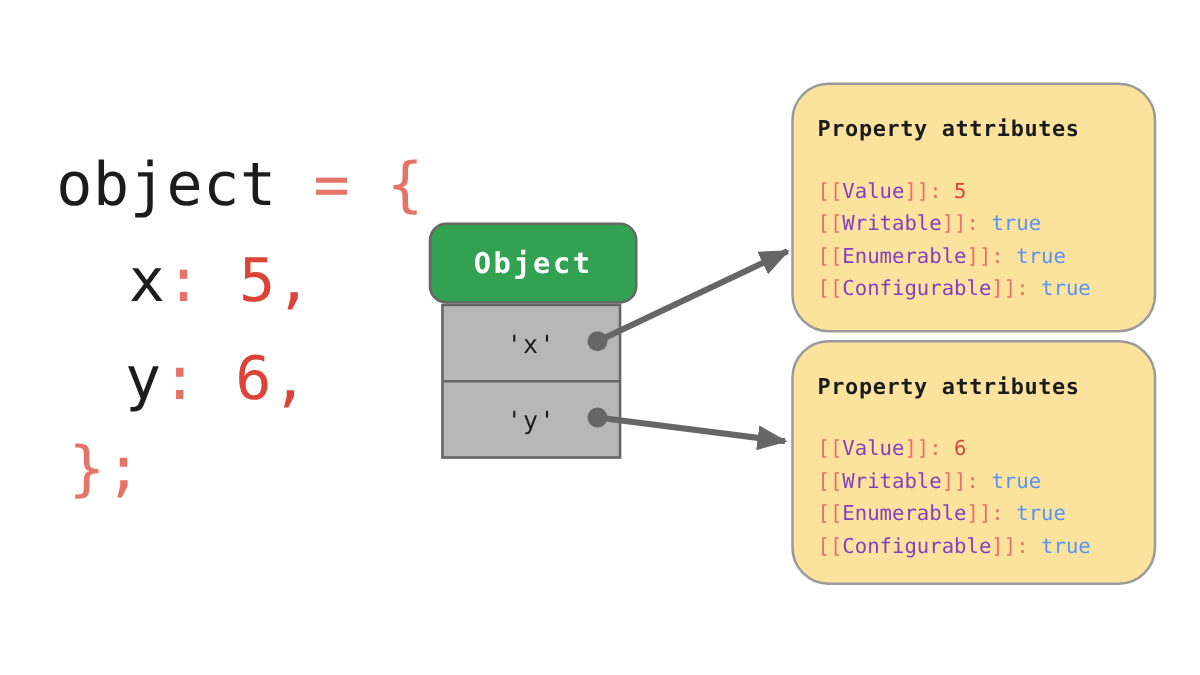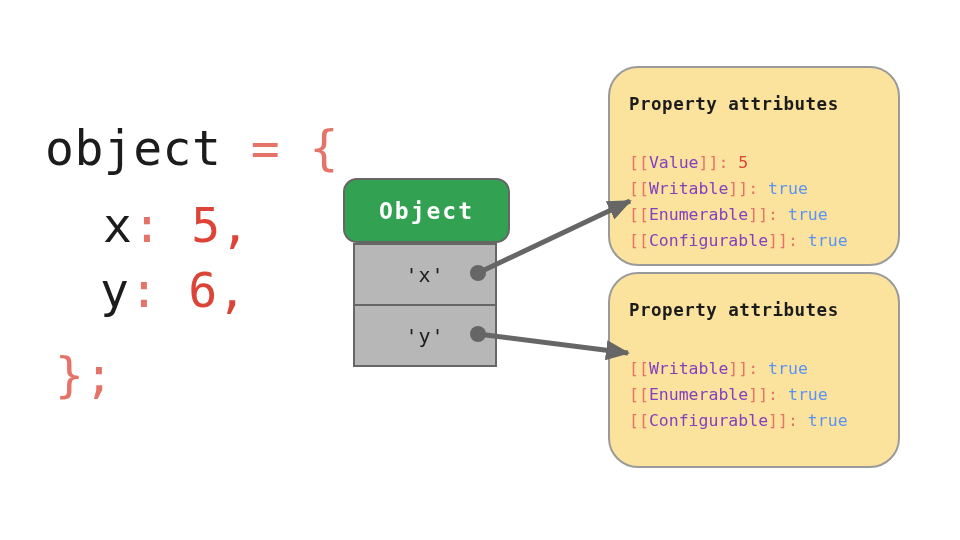--- a/index.html
+++ b/index.html
@@ -4,48 +4,48 @@
 <style>
   html,body{margin:0;padding:0;background:#ffffff;}
   .stage{
     position:relative;width:960px;height:540px;background:#ffffff;overflow:hidden;
     font-family:"DejaVu Sans Mono","Liberation Mono",monospace;
   }
   
   .code-line{position:absolute;font-size:48px;line-height:48px;white-space:pre;letter-spacing:0.5px;}
   #cl1{left:45px;top:124px;}
   #cl2{left:103px;top:201px;}
-  #cl3{left:100px;top:266px;}
+  #cl3{left:100px;top:279px;}
   #cl4{left:55px;top:351px;}
 
   
   .obj-header{
     position:absolute;left:343px;top:178px;width:167px;height:65px;box-sizing:border-box;
     border:2px solid var(--gray-border,#666);border-radius:14px;background:var(--green,#34a353);
     display:flex;align-items:center;justify-content:center;z-index:3;
   }
   .obj-header span{color:#fff;font-weight:bold;font-size:23px;letter-spacing:2px;}
   .obj-table{
     position:absolute;left:353px;top:243px;width:144px;box-sizing:border-box;
     border:2px solid var(--gray-border,#666);background:var(--gray-fill,#b7b7b7);z-index:2;
   }
   .obj-row{height:59px;display:flex;align-items:center;justify-content:center;
     font-size:20px;color:#1c1c1c;letter-spacing:1px;}
   .obj-row:first-child{border-bottom:2px solid var(--gray-border,#666);}
 
   
   .attr-box{
-    position:absolute;left:608px;width:292px;box-sizing:border-box;
+    position:absolute;left:633px;width:292px;box-sizing:border-box;
     background:var(--yellow-fill,#fbe39d);border:2px solid var(--yellow-border,#9a9a9a);
     border-radius:30px;padding:26px 16px 0 19px;z-index:1;
   }
   #attr-box-1{top:66px;height:200px;}
   #attr-box-2{top:272px;height:196px;}
   .attr-title{font-weight:bold;font-size:17.5px;line-height:20px;color:#1c1c1c;letter-spacing:0.5px;}
-  .attr-lines{margin-top:36px;}
+  .attr-lines{margin-top:26px;}
   .attr-lines .tline{font-size:16.5px;line-height:26px;white-space:pre;}
 
   
   .arrows{position:absolute;left:0;top:0;z-index:4;pointer-events:none;}
 
   .tok{white-space:pre;}
 </style>
 </head>
 <body>
 
@@ -75,20 +75,21 @@
     <div class="attr-lines">
         <div class="tline"><span class="tok" style="color: rgb(229, 115, 104);">[[</span><span class="tok" style="color: rgb(133, 64, 191);">Value</span><span class="tok" style="color: rgb(229, 115, 104);">]]</span><span class="tok" style="color: rgb(229, 115, 104);">: </span><span class="tok" style="color: rgb(220, 68, 55);">5</span></div>
         <div class="tline"><span class="tok" style="color: rgb(229, 115, 104);">[[</span><span class="tok" style="color: rgb(133, 64, 191);">Writable</span><span class="tok" style="color: rgb(229, 115, 104);">]]</span><span class="tok" style="color: rgb(229, 115, 104);">: </span><span class="tok" style="color: rgb(91, 147, 242);">true</span></div>
         <div class="tline"><span class="tok" style="color: rgb(229, 115, 104);">[[</span><span class="tok" style="color: rgb(133, 64, 191);">Enumerable</span><span class="tok" style="color: rgb(229, 115, 104);">]]</span><span class="tok" style="color: rgb(229, 115, 104);">: </span><span class="tok" style="color: rgb(91, 147, 242);">true</span></div>
         <div class="tline"><span class="tok" style="color: rgb(229, 115, 104);">[[</span><span class="tok" style="color: rgb(133, 64, 191);">Configurable</span><span class="tok" style="color: rgb(229, 115, 104);">]]</span><span class="tok" style="color: rgb(229, 115, 104);">: </span><span class="tok" style="color: rgb(91, 147, 242);">true</span></div>
       </div>
   </div>
   <div class="attr-box" id="attr-box-2">
     <div class="attr-title">Property attributes</div>
     <div class="attr-lines">
+        <div class="tline"><span class="tok" style="color: rgb(229, 115, 104);">[[</span><span class="tok" style="color: rgb(133, 64, 191);">Value</span><span class="tok" style="color: rgb(229, 115, 104);">]]</span><span class="tok" style="color: rgb(229, 115, 104);">: </span><span class="tok" style="color: rgb(220, 68, 55);">6</span></div>
         <div class="tline"><span class="tok" style="color: rgb(229, 115, 104);">[[</span><span class="tok" style="color: rgb(133, 64, 191);">Writable</span><span class="tok" style="color: rgb(229, 115, 104);">]]</span><span class="tok" style="color: rgb(229, 115, 104);">: </span><span class="tok" style="color: rgb(91, 147, 242);">true</span></div>
         <div class="tline"><span class="tok" style="color: rgb(229, 115, 104);">[[</span><span class="tok" style="color: rgb(133, 64, 191);">Enumerable</span><span class="tok" style="color: rgb(229, 115, 104);">]]</span><span class="tok" style="color: rgb(229, 115, 104);">: </span><span class="tok" style="color: rgb(91, 147, 242);">true</span></div>
         <div class="tline"><span class="tok" style="color: rgb(229, 115, 104);">[[</span><span class="tok" style="color: rgb(133, 64, 191);">Configurable</span><span class="tok" style="color: rgb(229, 115, 104);">]]</span><span class="tok" style="color: rgb(229, 115, 104);">: </span><span class="tok" style="color: rgb(91, 147, 242);">true</span></div>
       </div>
   </div>
 
   <svg class="arrows" width="960" height="540" viewBox="0 0 960 540">
     <defs>
       <marker id="ah" markerUnits="userSpaceOnUse" markerWidth="24" markerHeight="20" refX="22" refY="10" orient="auto">
         <path d="M0,0 L24,10 L0,20 z" fill="#666666"></path>

